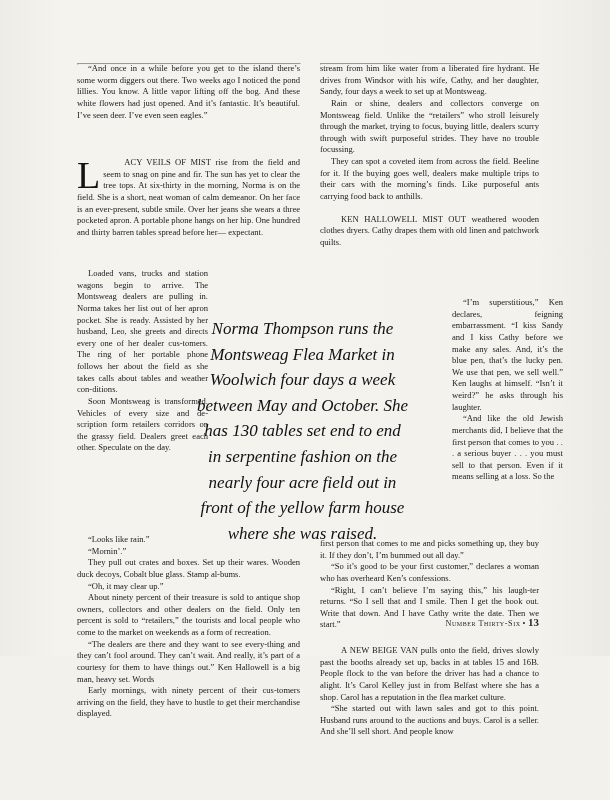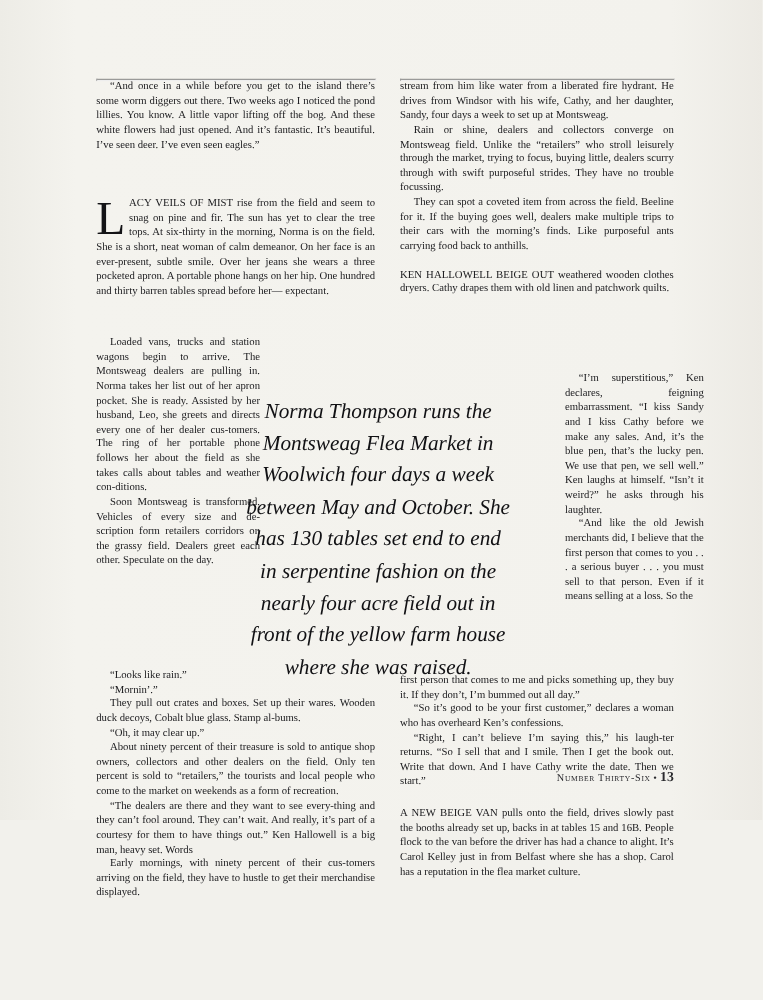--- a/index.html
+++ b/index.html
@@ -60,21 +60,21 @@
   
   .dropcap {
     float: left;
     font-size: 38px;
     line-height: 30px;
     padding: 2px 3px 0 0;
     margin-top: 1px;
     font-family: "Liberation Serif", "DejaVu Serif", serif;
     color: #131316;
   }
-  .allcaps-lead { letter-spacing: 0.05px; }
+  .allcaps-lead { letter-spacing: 0.05px; margin-left: 21px; }
 
   
   #pullquote {
     position: absolute;
     left: 196px;
     top: 316px;
     width: 213px;
     font-style: italic;
     font-size: 17px;
     line-height: 25.6px;
@@ -132,35 +132,36 @@
     <p>Early mornings, with ninety percent of their cus-tomers arriving on the field, they have to hustle to get their merchandise displayed.</p>
   </div>
 
   <div id="pullquote">Norma Thompson runs the Montsweag Flea Market in Woolwich four days a week between May and October. She has 130 tables set end to end in serpentine fashion on the nearly four acre field out in front of the yellow farm house where she was raised.</div>
 
   <div class="col" id="right-top">
     <p class="noind">stream from him like water from a liberated fire hydrant. He drives from Windsor with his wife, Cathy, and her daughter, Sandy, four days a week to set up at Montsweag.</p>
     <p>Rain or shine, dealers and collectors converge on Montsweag field. Unlike the “retailers” who stroll leisurely through the market, trying to focus, buying little, dealers scurry through with swift purposeful strides. They have no trouble focussing.</p>
     <p>They can spot a coveted item from across the field. Beeline for it. If the buying goes well, dealers make multiple trips to their cars with the morning’s finds. Like purposeful ants carrying food back to anthills.</p>
     <p class="tight" style="height:11px"></p>
-    <p class="noind"><span class="allcaps-lead">KEN HALLOWELL BEIGE OUT</span><span> weathered wooden clothes dryers. Cathy drapes them with old linen and patchwork quilts.</span></p>
+    <p class="noind"><span class="allcaps-lead">KEN HALLOWELL MIST OUT</span><span> weathered wooden clothes dryers. Cathy drapes them with old linen and patchwork quilts.</span></p>
   </div>
 
   <div class="col" id="right-narrow">
     <p>“I’m superstitious,” Ken declares, feigning embarrassment. “I kiss Sandy and I kiss Cathy before we make any sales. And, it’s the blue pen, that’s the lucky pen. We use that pen, we sell well.” Ken laughs at himself. “Isn’t it weird?” he asks through his laughter.</p>
     <p>“And like the old Jewish merchants did, I believe that the first person that comes to you . . . a serious buyer . . . you must sell to that person. Even if it means selling at a loss. So the</p>
   </div>
 
   <div class="col" id="right-bottom">
     <p class="noind">first person that comes to me and picks something up, they buy it. If they don’t, I’m bummed out all day.”</p>
     <p>“So it’s good to be your first customer,” declares a woman who has overheard Ken’s confessions.</p>
     <p>“Right, I can’t believe I’m saying this,” his laugh-ter returns. “So I sell that and I smile. Then I get the book out. Write that down. And I have Cathy write the date. Then we start.”</p>
   </div>
 
   <div class="col" id="right-last">
     <p class="noind"><span class="allcaps-lead">A NEW BEIGE VAN</span><span> pulls onto the field, drives slowly past the booths already set up, backs in at tables 15 and 16B. People flock to the van before the driver has had a chance to alight. It’s Carol Kelley just in from Belfast where she has a shop. Carol has a reputation in the flea market culture.</span></p>
+    <p>“She started out with lawn sales and got to this point. Husband runs around to the auctions and buys. Carol is a seller. And she’ll sell short. And people know</p>
   </div>
 
   <div id="folio">
     <span class="issue">Number Thirty-Six</span><span class="dot">•</span><span class="num">13</span>
   </div>
 
 </div>
 
 </body></html>

